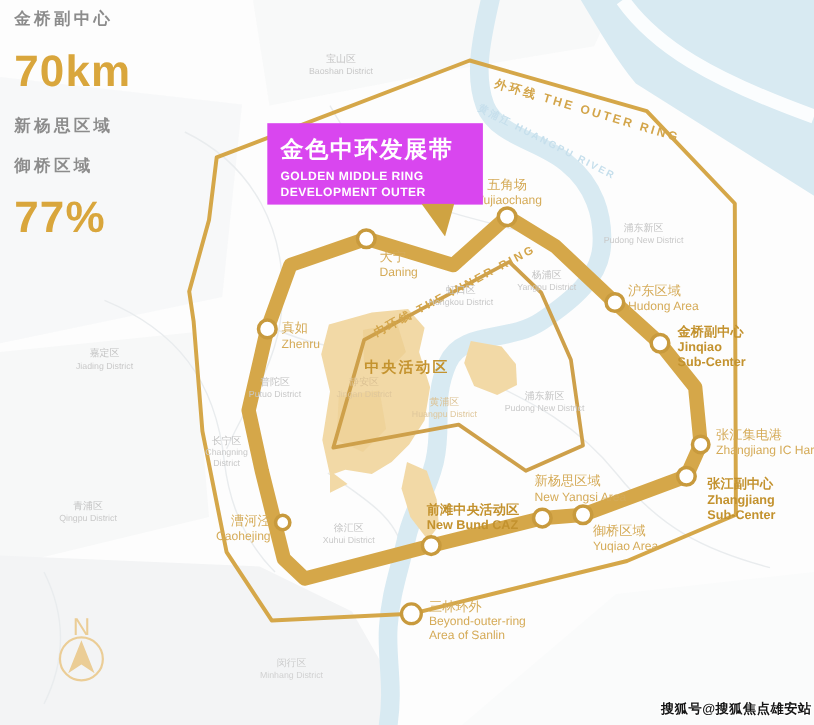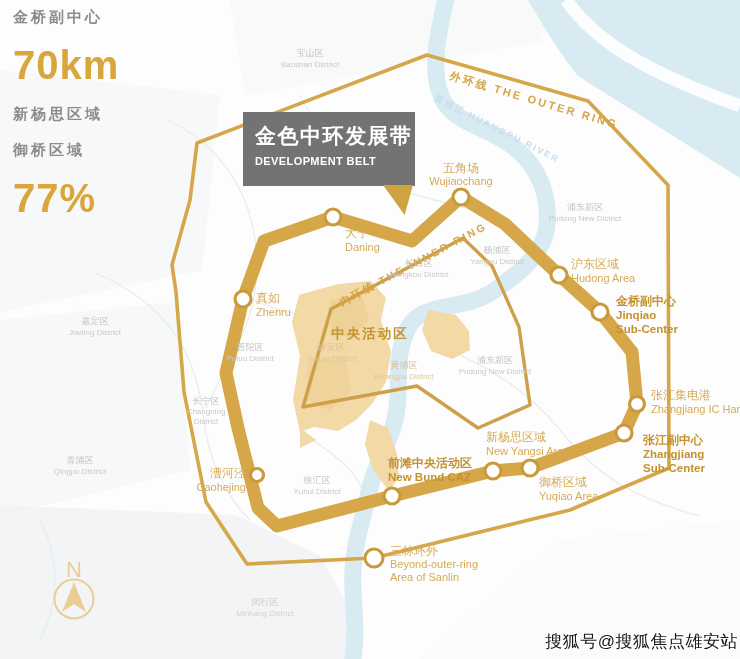--- a/index.html
+++ b/index.html
@@ -12,36 +12,36 @@
   svg text{font-family:"Liberation Sans", sans-serif;}
 
   
   .stats{position:absolute;left:13px;top:8px;}
   .stat + .stat{margin-top:17px;}
   .stat-label{font-size:15px;color:#8c8c8c;letter-spacing:3px;font-weight:bold;}
   .stat-value{font-size:40px;font-weight:bold;color:#d9a63c;line-height:1.12;letter-spacing:1px;margin-top:16px;}
 
   
   .banner{
-    position:absolute;left:243px;top:112px;width:172px;height:74px;
-    background:#737373;color:#ffffff;box-sizing:border-box;
+    position:absolute;left:243px;top:112px;width:196px;height:74px;
+    background:#d946ef;color:#ffffff;box-sizing:border-box;
     padding:10px 0 0 12px;
   }
   .banner-cn{font-size:21px;font-weight:bold;letter-spacing:1.5px;white-space:nowrap;}
   .banner-en{font-size:11px;font-weight:bold;letter-spacing:.4px;line-height:1.25;margin-top:5px;}
   .banner-tail{
     position:absolute;left:140px;top:73px;width:30px;height:30px;
     background:#cfa342;
     clip-path:polygon(0 0,100% 0,72% 100%);
   }
 
   
   .watermark{
     position:absolute;right:2px;bottom:6px;
-    font-size:17px;font-weight:normal;color:#141414;letter-spacing:.5px;
+    font-size:12px;font-weight:bold;color:#141414;letter-spacing:.5px;
     text-shadow:-1px -1px 0 #fff,1px -1px 0 #fff,-1px 1px 0 #fff,1px 1px 0 #fff,0 0 3px #fff;
   }
 
   
   .t-station-cn{font-size:12px;fill:#d5ab58;}
   .t-station-en{font-size:11px;fill:#d5ab58;}
   .t-strong-cn{font-size:12px;font-weight:bold;fill:#c3922e;}
   .t-strong-en{font-size:11.5px;font-weight:bold;fill:#c3922e;}
   .t-district-cn{font-size:9px;fill:#c3c3c3;}
   .t-district-en{font-size:8px;fill:#c9c9c9;}
@@ -227,20 +227,21 @@
     </div>
     <div class="stat">
       <div class="stat-label">御桥区域</div>
       <div class="stat-value">77%</div>
     </div>
   </div>
 
   <div class="banner">
     <div class="banner-cn">金色中环发展带</div>
     <div class="banner-en">
-      <div>DEVELOPMENT BELT</div>
+      <div>GOLDEN MIDDLE RING</div>
+      <div>DEVELOPMENT OUTER</div>
     </div>
     <div class="banner-tail"></div>
   </div>
 
   <div class="watermark">搜狐号@搜狐焦点雄安站</div>
 
 </div>
 
 </body></html>

